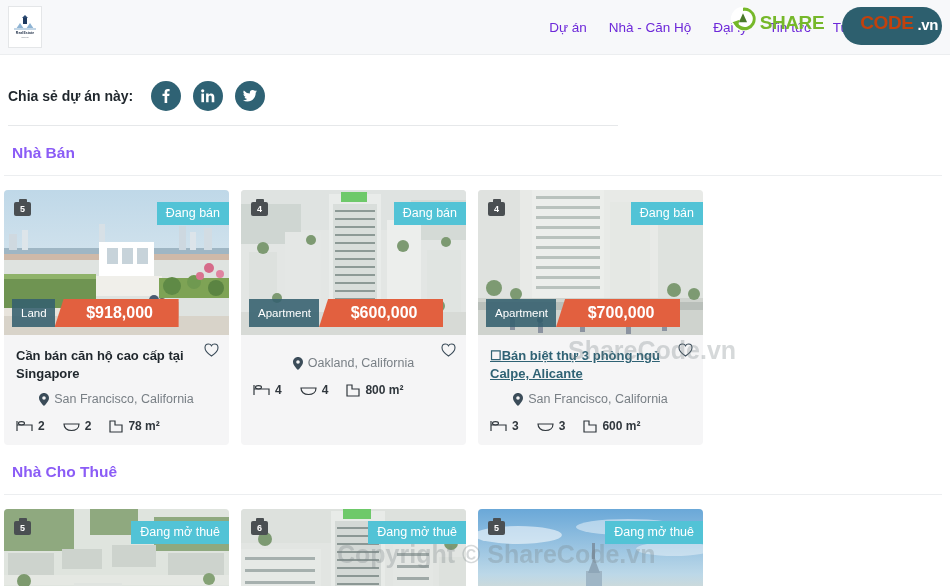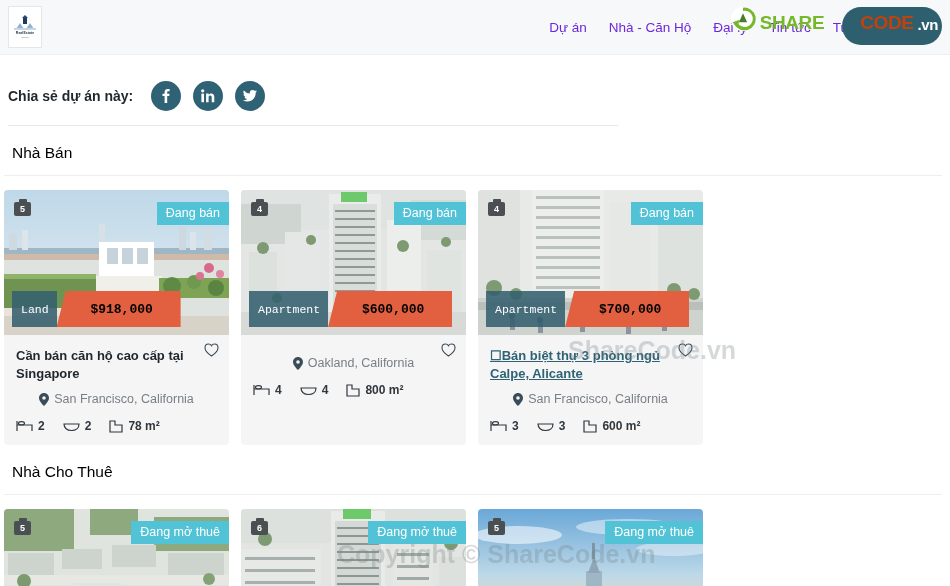--- a/index.html
+++ b/index.html
@@ -143,22 +143,22 @@
   .hr-rule {
     height: 1px;
     background: #e6e8ea;
     margin: 14px 8px 0 8px;
     width: 610px;
   }
 
   
   .section-title {
     font-size: 15.5px;
-    font-weight: normal;
-    color: #000000;
+    font-weight: bold;
+    color: #8b5cf6;
     padding: 18px 0 0 4px;
     margin: 0 8px;
   }
   .section-rule {
     height: 1px;
     background: #eceef0;
     margin: 13px 8px 0 4px;
   }
 
   .card-grid {
@@ -217,38 +217,37 @@
     line-height: 1.15;
     z-index: 3;
     white-space: nowrap;
   }
 
   .price-strip {
     position: absolute;
     left: 8px;
     right: 4px;
     bottom: 8px;
-    height: 36px;
+    height: 28px;
     display: flex;
     z-index: 3;
-    font-family: Liberation Mono, monospace;
   }
   .ps-type {
     background: rgba(52,96,110,.88);
     color: #ffffff;
     font-size: 11.5px;
     display: flex;
     align-items: center;
     padding: 0 8px 0 9px;
     flex: 0 0 auto;
   }
   .ps-price {
     background: #e2603f;
-    color: #000000;
-    font-size: 13px;
+    color: #ffffff;
+    font-size: 16px;
     font-weight: bold;
     display: flex;
     align-items: center;
     justify-content: center;
     flex: 1 1 auto;
     max-width: 124px;
     position: relative;
     padding-left: 6px;
     clip-path: polygon(9px 0, 100% 0, 100% 100%, 0 100%);
   }

